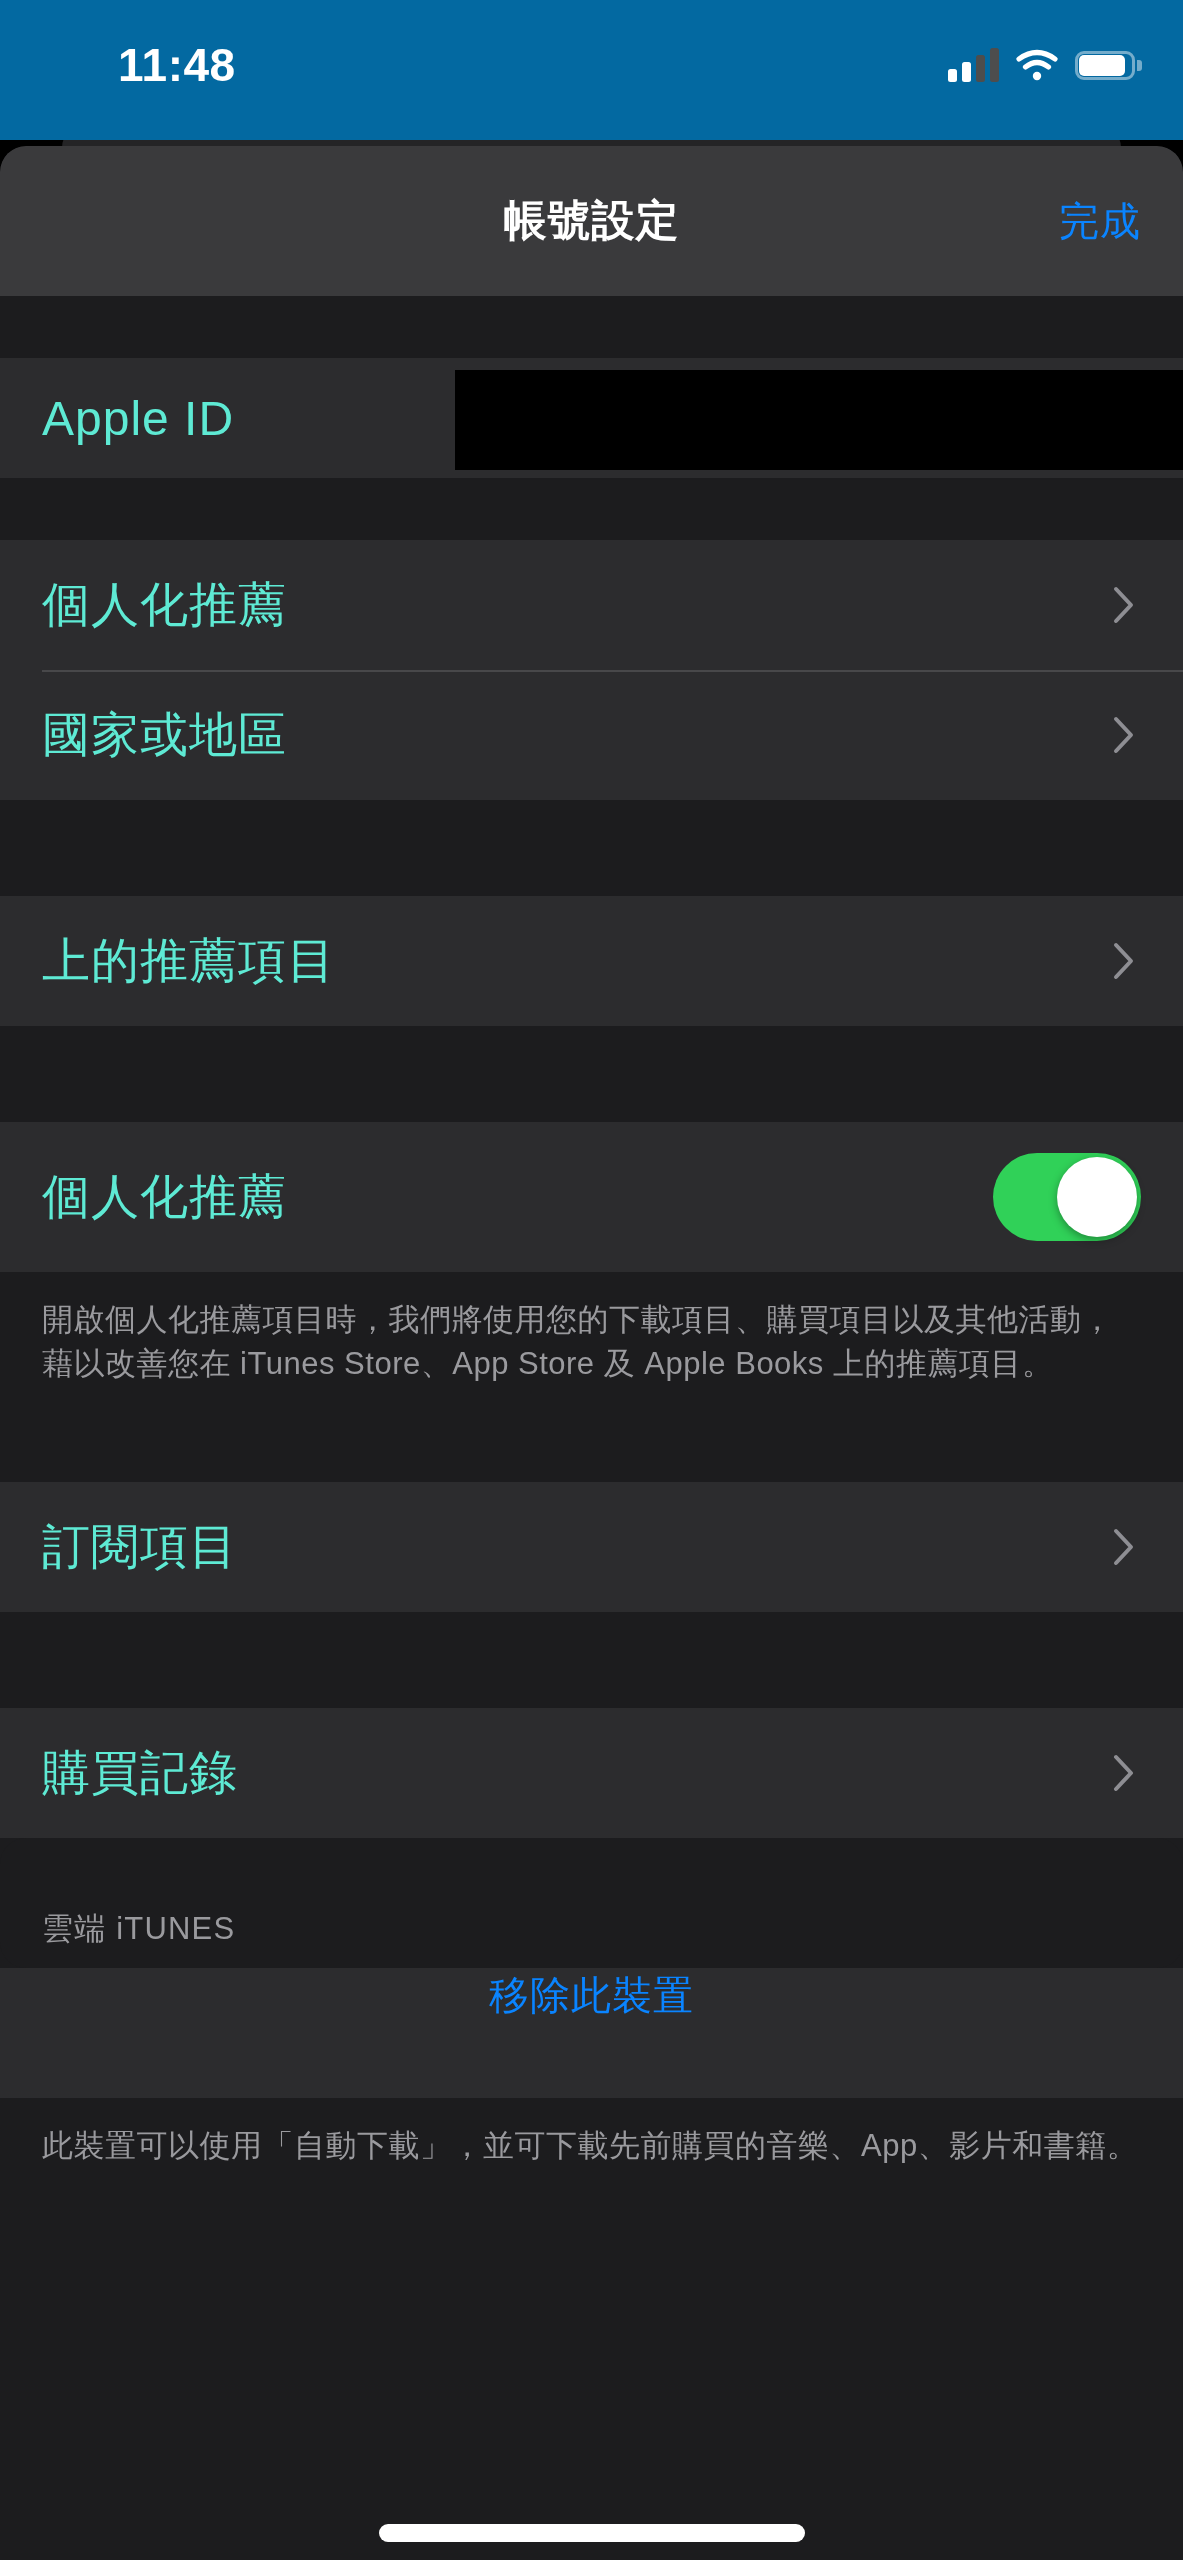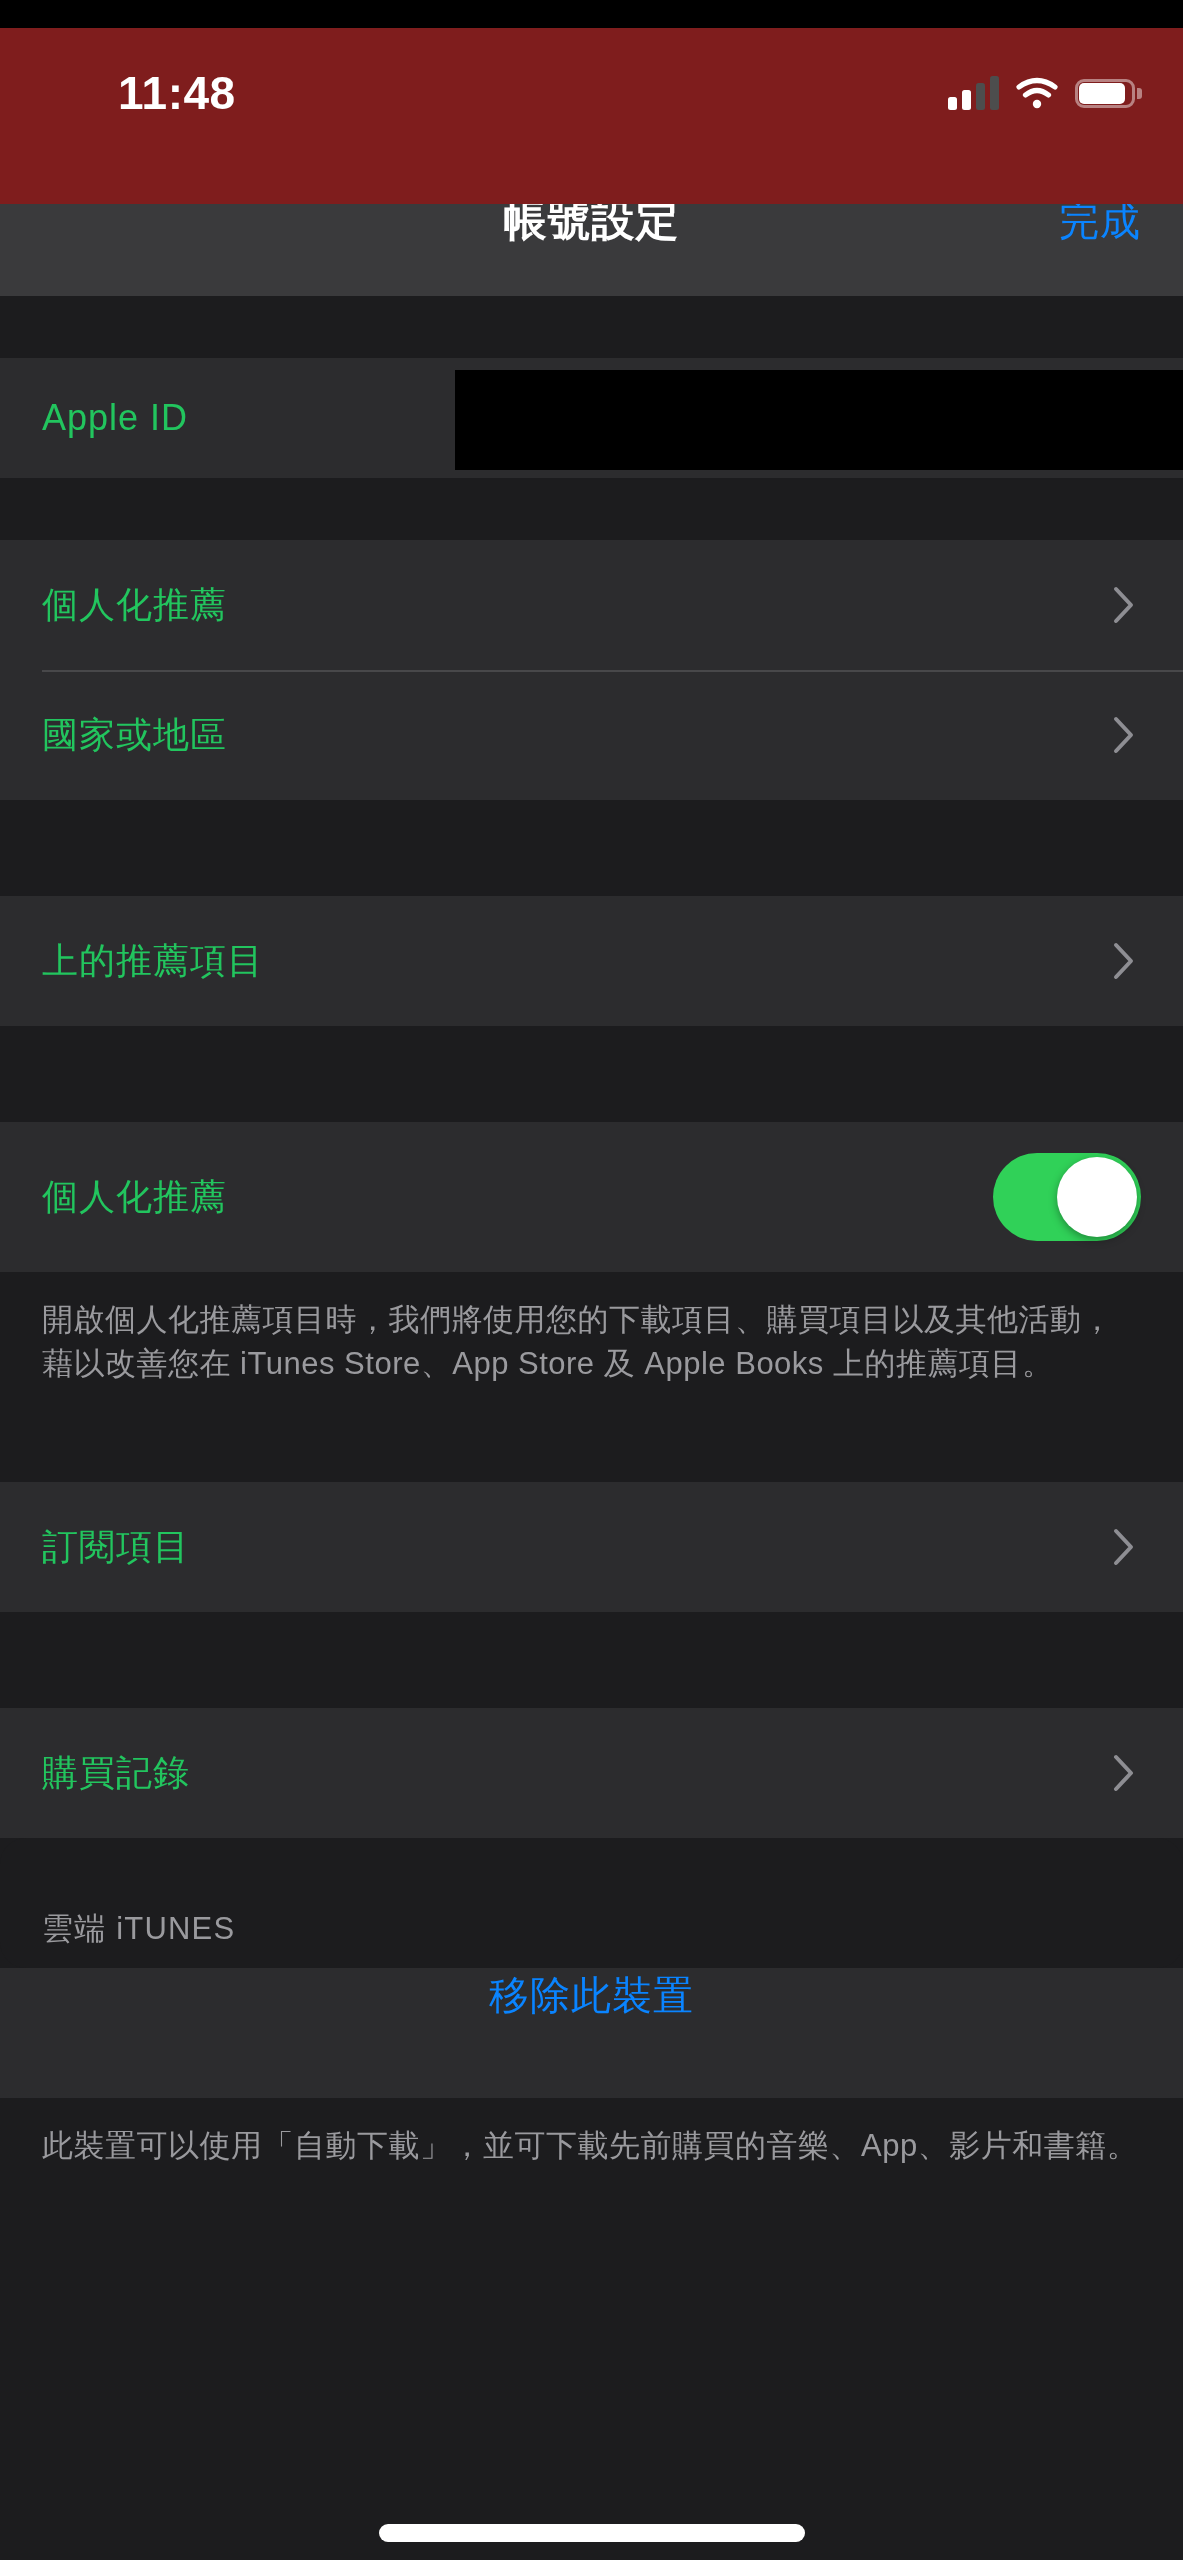--- a/index.html
+++ b/index.html
@@ -8,22 +8,22 @@
     width:1183px; height:2560px;
     background:#000;
     font-family:"Liberation Sans","DejaVu Sans",sans-serif;
     -webkit-font-smoothing:antialiased;
     overflow:hidden;
   }
   .screen { position:relative; width:1183px; height:2560px; background:#000; }
 
   
   .statusbar {
-    position:absolute; top:0; left:0; width:1183px; height:176px;
-    background:#7f1d1d; z-index:40;margin-top:28px;
+    position:absolute; top:0; left:0; width:1183px; height:140px;
+    background:#0369a1; z-index:40;
   }
   .status-time {
     position:absolute; left:118px; top:38px;
     font-size:46px; font-weight:600; color:#fff; letter-spacing:0.5px;
   }
   .status-right {
     position:absolute; right:48px; top:48px;
     display:flex; align-items:center; gap:17px;
   }
   .signal { display:flex; align-items:flex-end; gap:5px; height:34px; }
@@ -79,21 +79,21 @@
   .group { background:#2c2c2e; }
   .row {
     position:relative; height:130px;
     display:flex; align-items:center;
     padding:0 42px; background:#2c2c2e; cursor:pointer;
   }
   .row + .row::before {
     content:""; position:absolute; left:42px; right:0; top:0;
     height:2px; background:#48484a;
   }
-  .row-label { font-size:36px; color:#22c55e; letter-spacing:1px;text-align:right; }
+  .row-label { font-size:48px; color:#5eead4; letter-spacing:1px;text-align:right; }
   .chevron {
     position:absolute; right:48px; top:50%; transform:translateY(-50%);
     width:22px; height:38px;
   }
   .chevron svg { display:block; }
 
   
   .row-appleid { height:120px; padding-right:0; }
   .redaction {
     position:absolute; left:455px; right:0; top:12px; bottom:8px;

